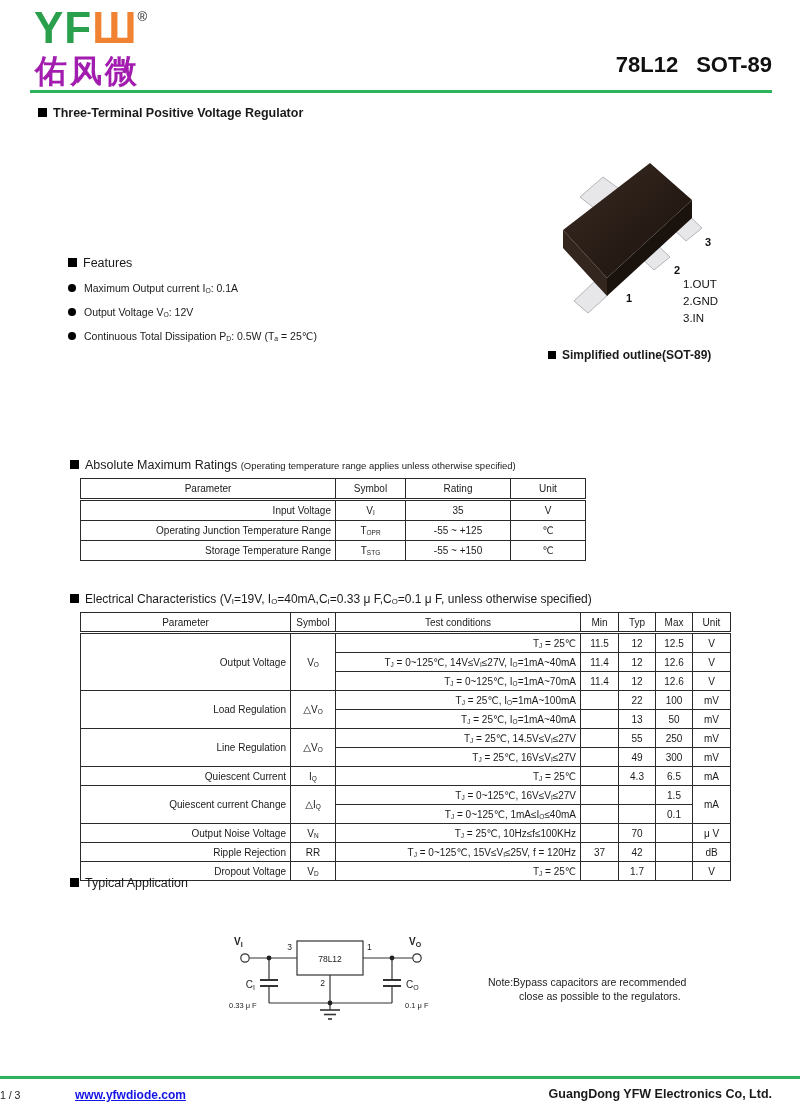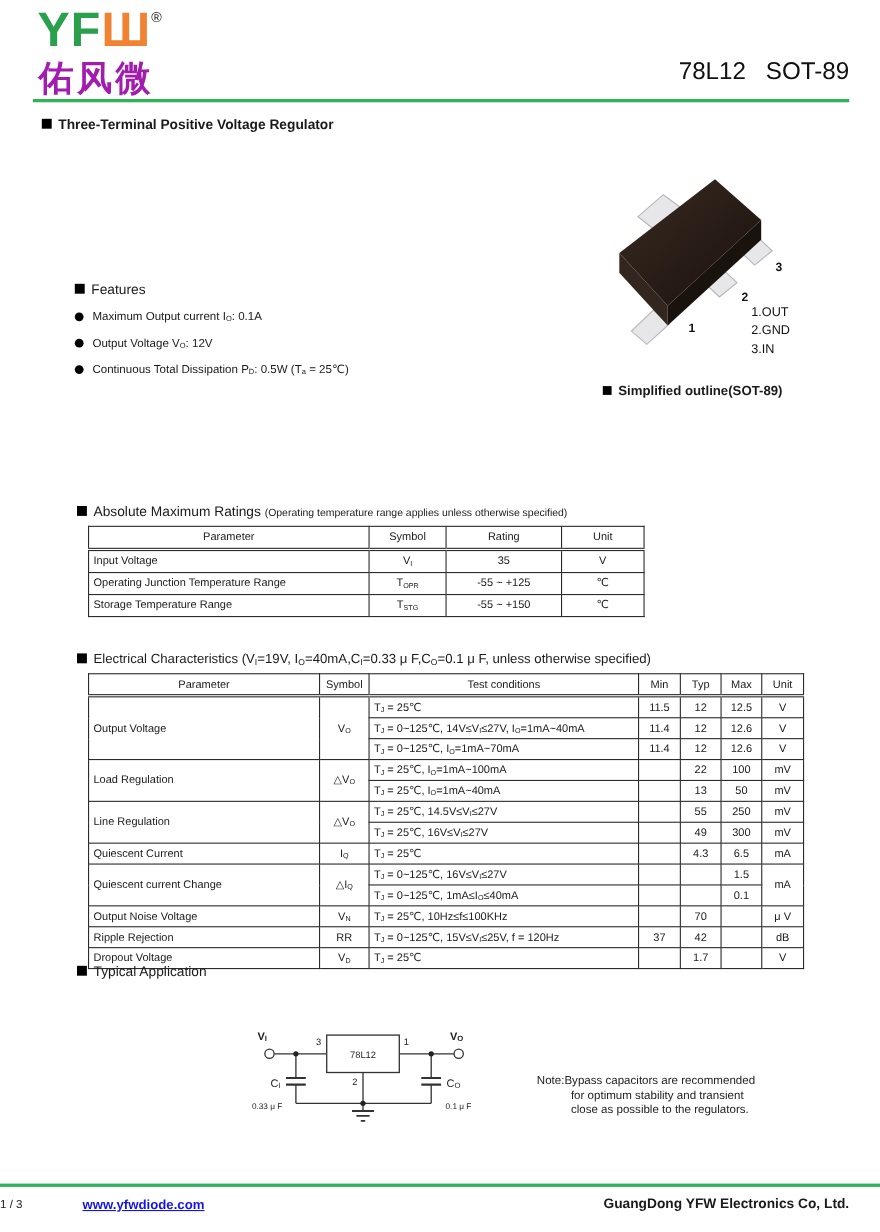--- a/index.html
+++ b/index.html
@@ -9,21 +9,21 @@
     overflow:hidden;
   }
   .abs{position:absolute}
   sub{font-size:.65em;vertical-align:-0.18em;line-height:0}
   
   .logo-en{left:34px;top:6px;font-size:44px;font-weight:800;letter-spacing:1px;line-height:1}
   .logo-green{color:#2aa04d}
   .logo-orange{color:#f08232}
   .logo-reg{font-size:13px;color:#222;vertical-align:22px;font-weight:400}
   .logo-cn{left:35px;top:50px;font-size:32px;font-weight:700;letter-spacing:3px;color:#a21caf}
-  .part-title{right:28px;top:52px;font-size:22px;font-weight:400;color:#111}
+  .part-title{right:28px;top:52px;font-size:22px;font-weight:700;color:#111}
   .part-title .gap{display:inline-block;width:18px}
   .rule-top{left:30px;right:28px;top:90px;height:3px;background:#2db45a}
   .doc-title{left:38px;top:106px;font-size:12.5px;font-weight:700}
   .sq{display:inline-block;width:9px;height:9px;background:#000;margin-right:6px}
   .sq.small{width:8px;height:8px}
   
   .features{left:68px;top:256px}
   .features-h{font-size:12.5px;margin-bottom:12px}
   .feat-item{font-size:10.5px;margin-bottom:12px;display:flex;align-items:center}
   .dot{display:inline-block;width:8px;height:8px;border-radius:50%;background:#000;margin-right:8px;flex:0 0 auto}
@@ -37,21 +37,21 @@
   .amr-h{left:70px;top:458px}
   .amr-tbl{left:80px;top:478px;width:505px}
   .elec-h{left:70px;top:592px;font-size:12px}
   .elec-tbl{left:80px;top:612px;width:650px}
   table{border-collapse:collapse;table-layout:fixed;width:100%}
   th,td{border:1px solid #2b2b2b;font-size:10px;font-weight:400;padding:0 4px;
         text-align:center;overflow:hidden;white-space:nowrap}
   th{border-bottom:3px double #2b2b2b}
   .amr-tbl td,.amr-tbl th{height:19px}
   .elec-tbl td,.elec-tbl th{height:18px}
-  td.l{text-align:left}
+  td.l{text-align:right}
   
   .app-h{left:70px;top:876px}
   .circuit-svg{left:225px;top:930px}
   .note{left:488px;top:976px;width:310px;font-size:10.5px;line-height:13.5px;color:#222}
   .note-line + .note-line{padding-left:31px}
   
   .rule-bottom{left:0;right:0;top:1076px;height:3px;background:#2db45a}
   .footer-url{left:75px;top:1088px;font-size:12px;font-weight:700;color:#1414e6;text-decoration:underline}
   .footer-page{left:0;right:0;top:1089px;font-size:10.5px;}
   .footer-co{right:28px;top:1087px;font-size:12.5px;font-weight:700}
@@ -328,20 +328,19 @@
   <text x="100" y="56" font-size="8.5" fill="#222" text-anchor="end">2</text>
   <text x="9" y="15" font-size="10" font-weight="bold" fill="#222"><tspan>V</tspan><tspan font-size="7" dy="1.5">I</tspan></text>
   <text x="184" y="15" font-size="10" font-weight="bold" fill="#222"><tspan>V</tspan><tspan font-size="7" dy="1.5">O</tspan></text>
   <text x="30" y="58" font-size="10" fill="#222" text-anchor="end"><tspan>C</tspan><tspan font-size="7" dy="1.5">I</tspan></text>
   <text x="4" y="78" font-size="7.5" fill="#222">0.33 μ F</text>
   <text x="181" y="58" font-size="10" fill="#222"><tspan>C</tspan><tspan font-size="7" dy="1.5">O</tspan></text>
   <text x="180" y="78" font-size="7.5" fill="#222">0.1 μ F</text>
 </svg>
 <div class="abs note">
   <div class="note-line">Note:Bypass capacitors are recommended</div>
-  <div class="note-line">for optimum stability and transient</div>
   <div class="note-line">close as possible to the regulators.</div>
 </div>
 
 <div class="abs rule-bottom"></div>
 <a class="abs footer-url" href="#">www.yfwdiode.com</a>
 <div class="abs footer-page">1 / 3</div>
 <div class="abs footer-co">GuangDong YFW Electronics Co, Ltd.</div>
 
 </body></html>

